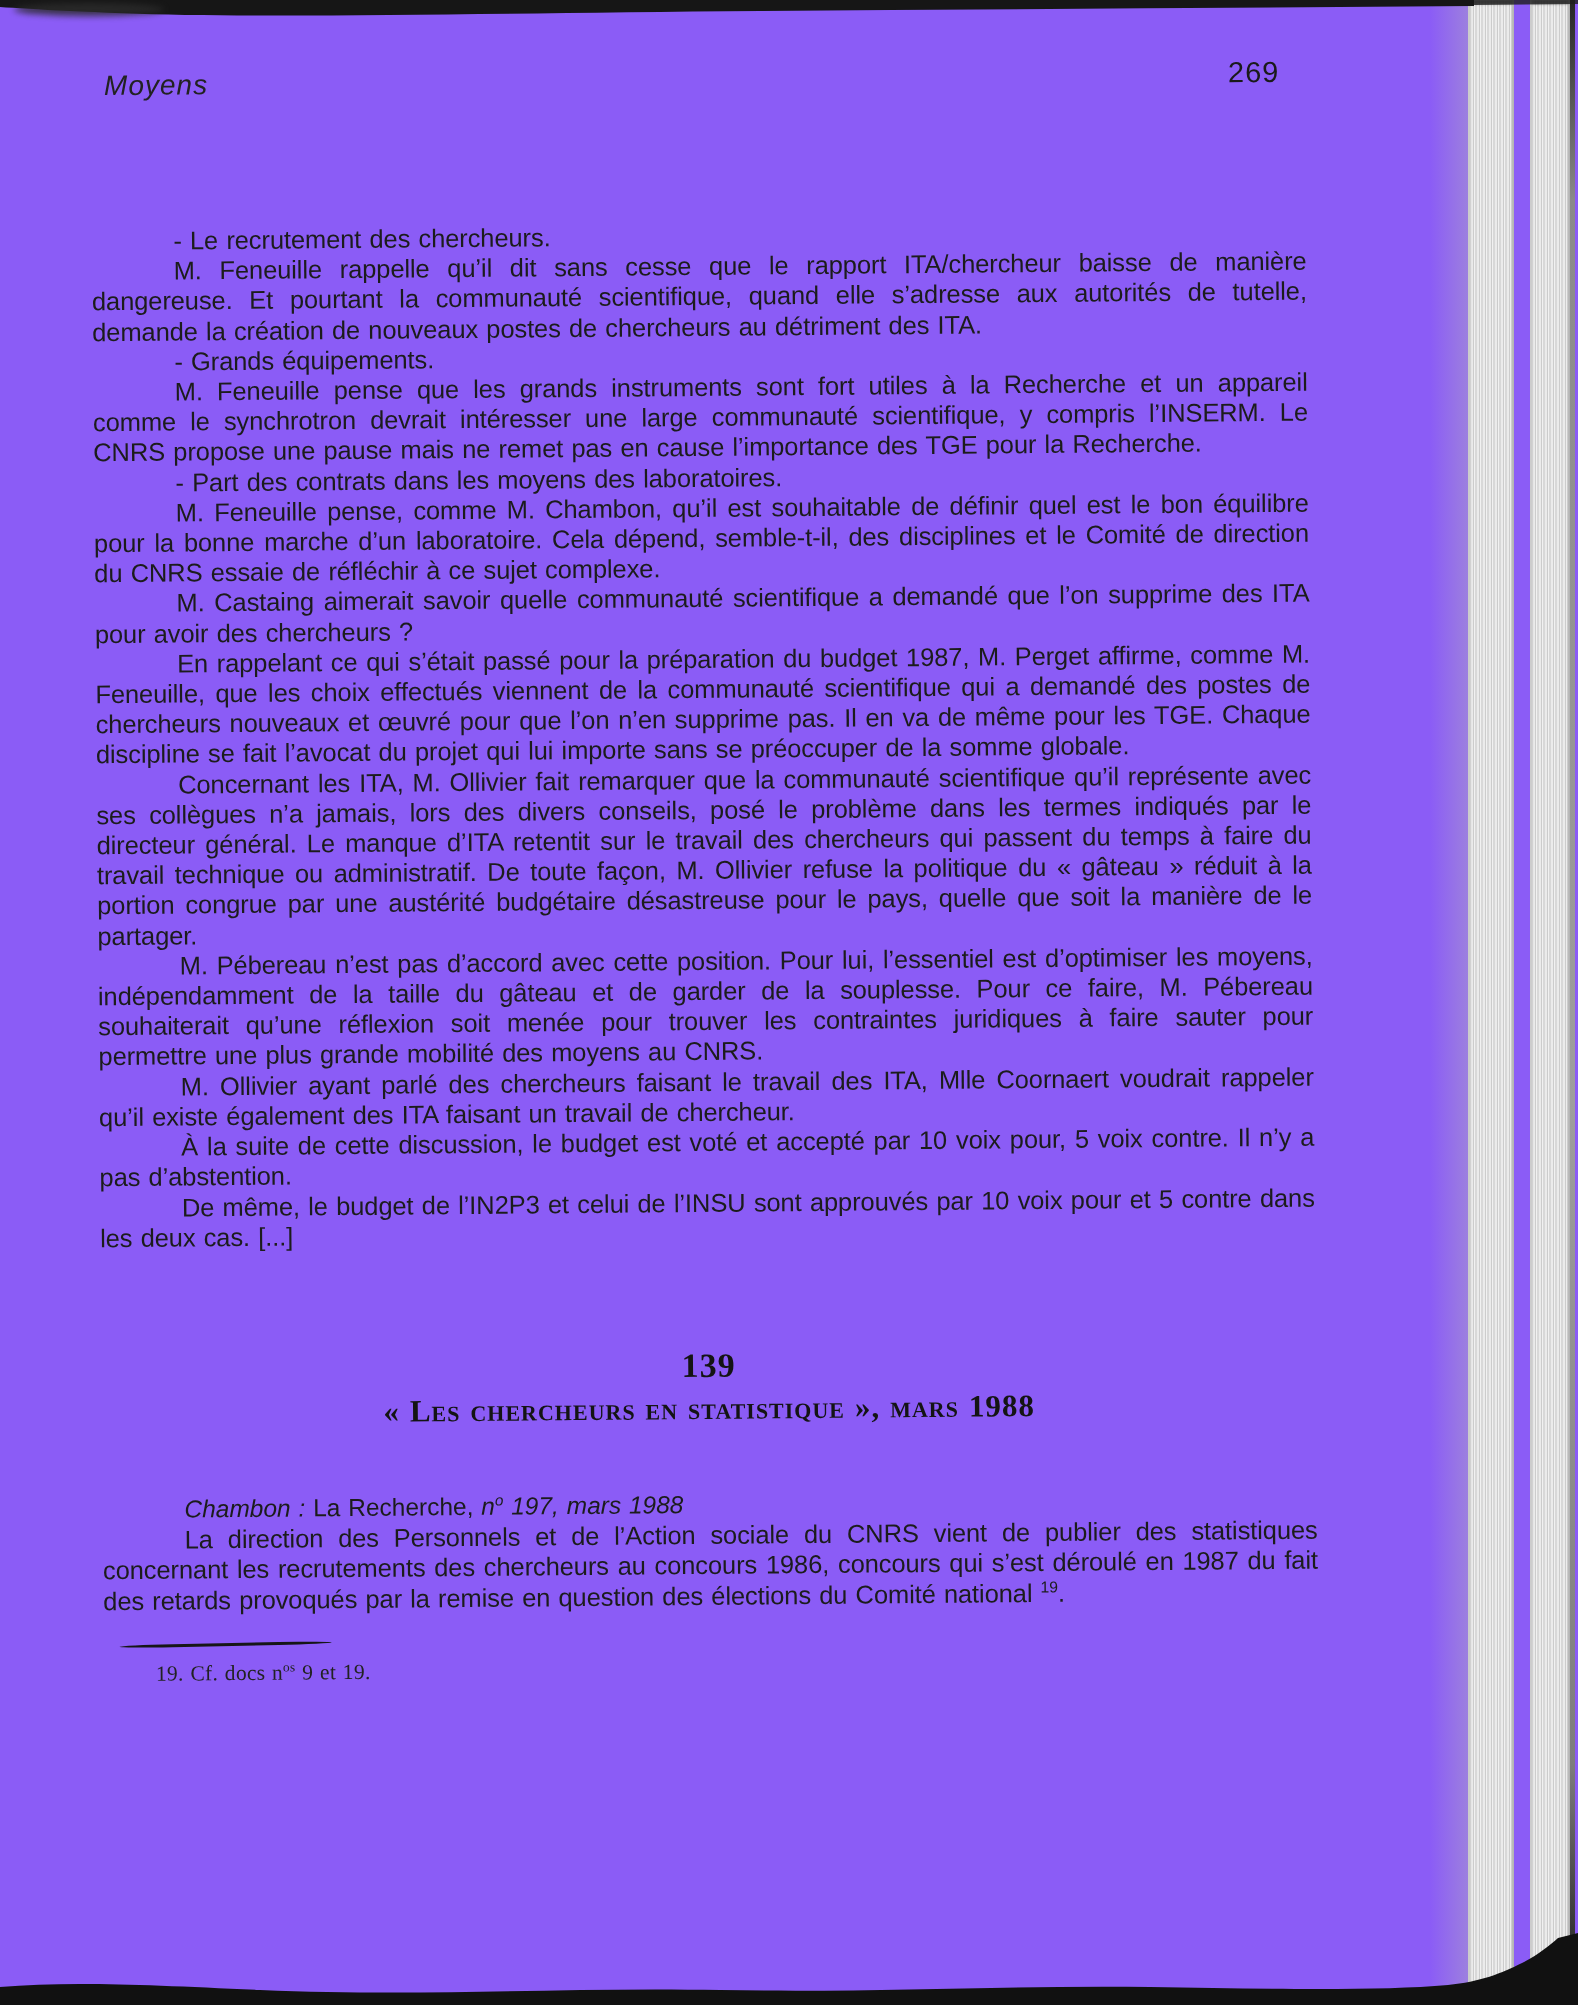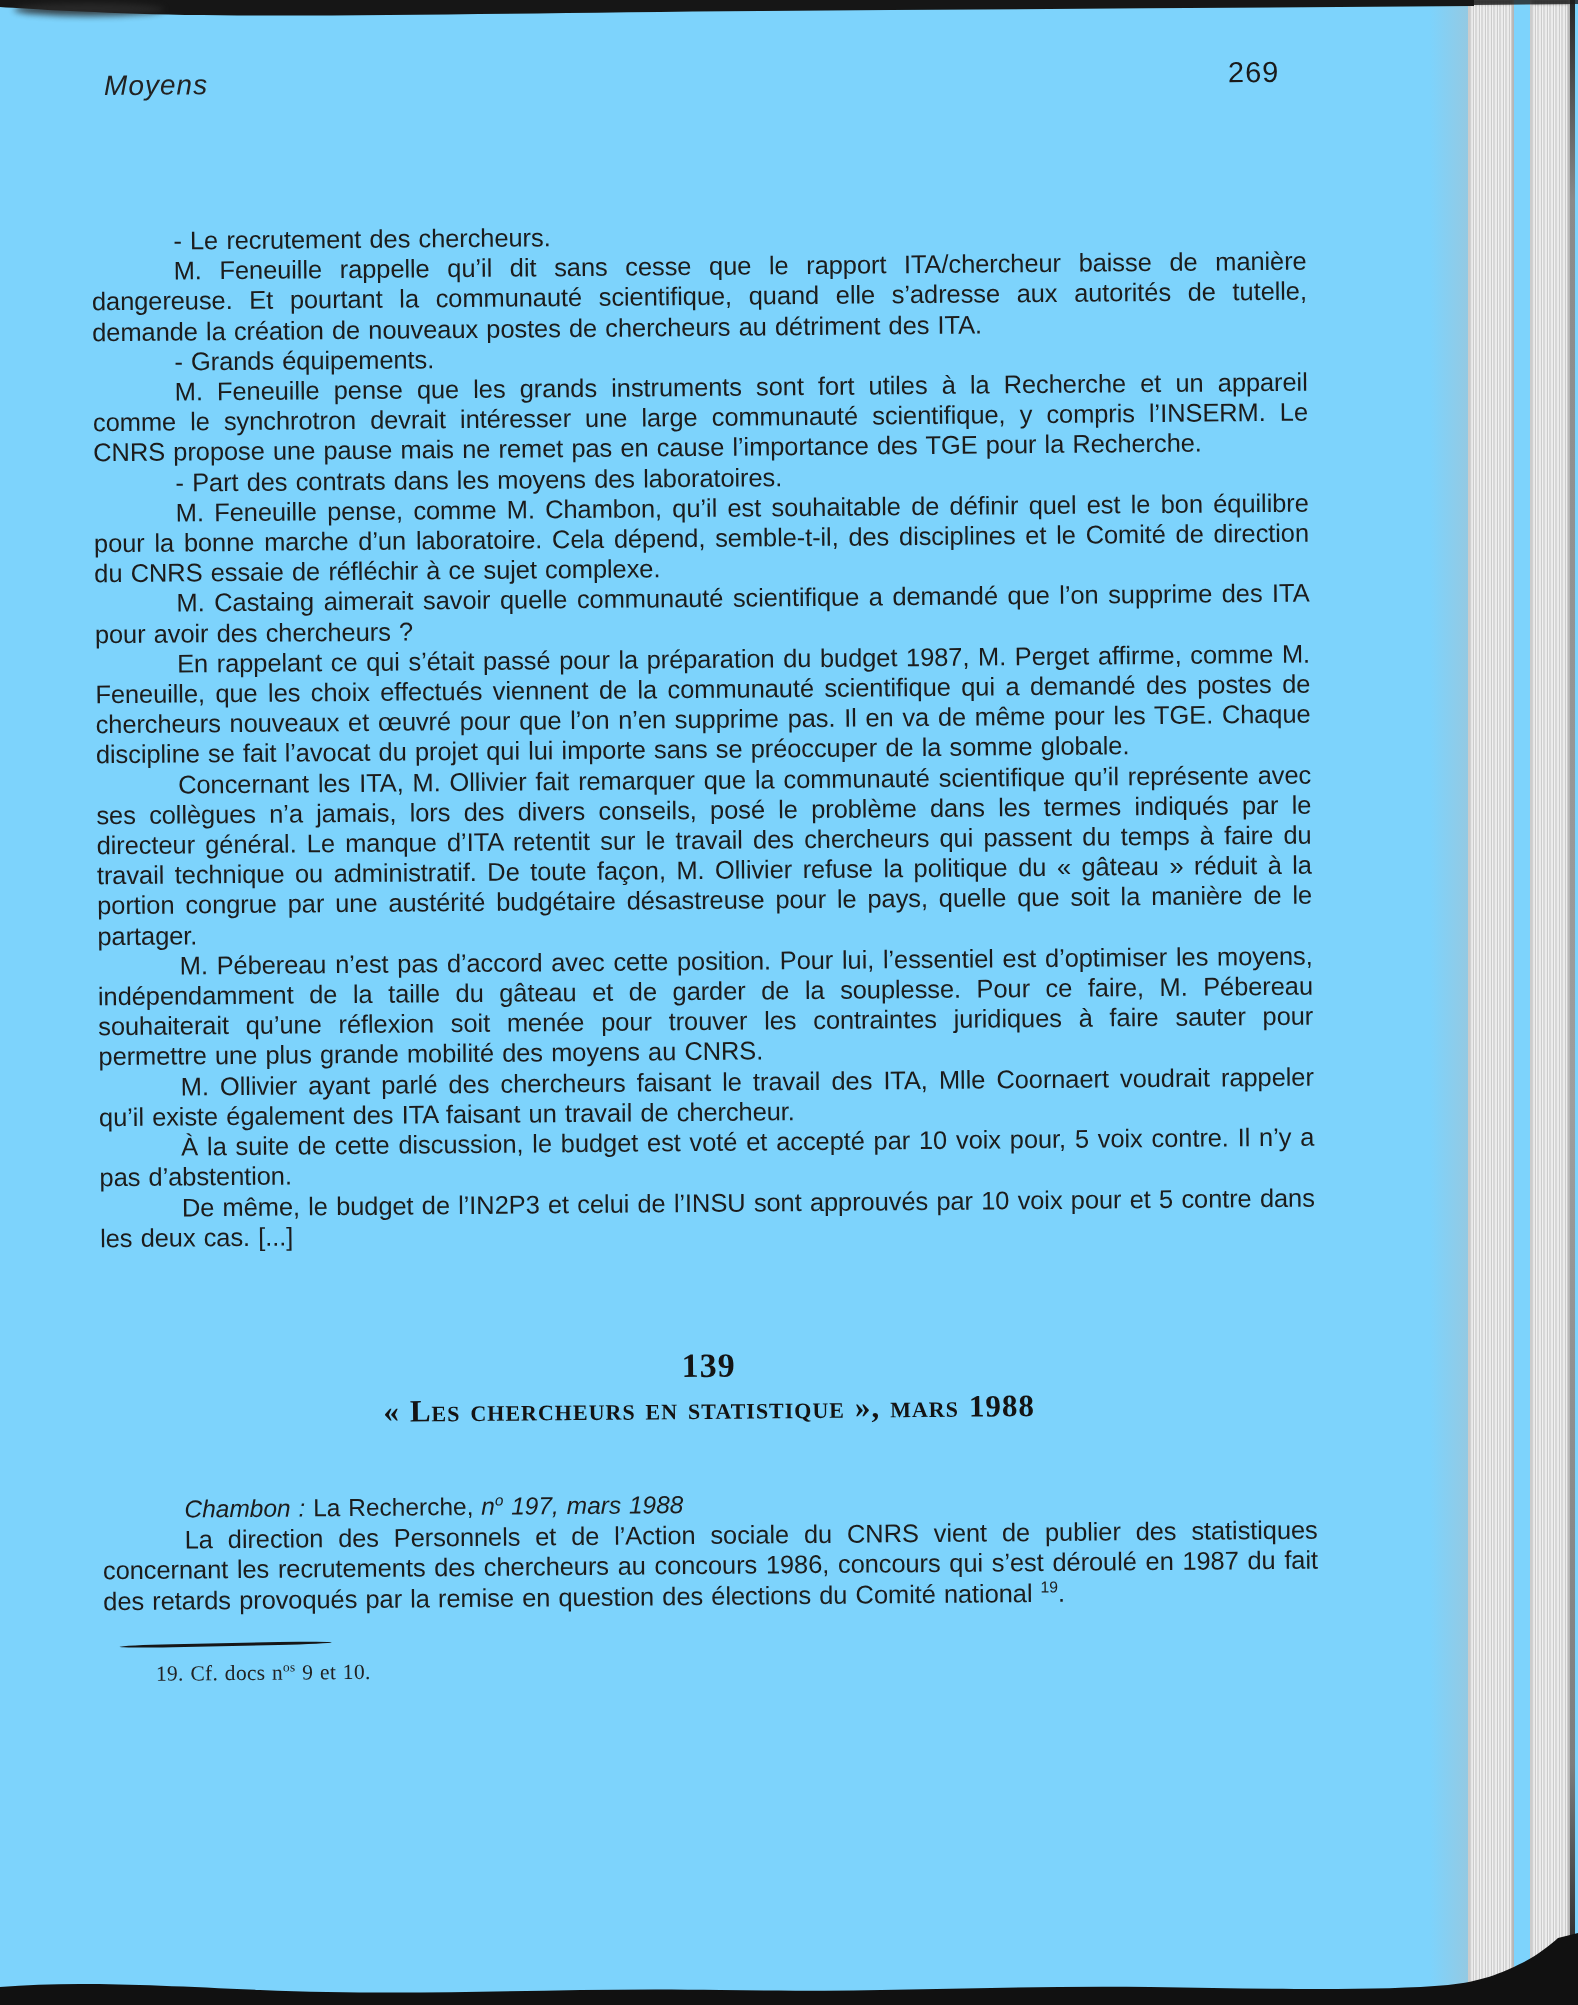--- a/index.html
+++ b/index.html
@@ -1,21 +1,21 @@
 <!DOCTYPE html>
 <html><head>
 <meta charset="utf-8">
 <style>
   html,body{margin:0;padding:0;}
   body{
     width:1578px;height:2005px;position:relative;overflow:hidden;
     background:#ffffff;
     font-family:"Liberation Sans", sans-serif;
   }
-  .scan-sheet{position:absolute;inset:0;background:#7dd3fc;}
+  .scan-sheet{position:absolute;inset:0;background:#8b5cf6;}
 
   
   .top-edge{position:absolute;top:0;left:0;}
   .top-left-blob{
     position:absolute;left:14px;top:3px;width:150px;height:13px;
     background:#2b2b2b;border-radius:50%;filter:blur(3px);opacity:.85;
   }
   .pre-edge-shade{
     position:absolute;top:0;bottom:16px;left:1430px;width:38px;
     background:linear-gradient(90deg, rgba(205,205,205,0) 0%, rgba(185,185,185,0.38) 100%);
@@ -125,21 +125,21 @@
 
       <div class="source-line">
         <span class="src-italic">Chambon :</span><span class="src-roman"> La Recherche, </span><span class="src-italic">n</span><sup class="src-italic">o</sup><span class="src-italic"> 197, mars 1988</span>
       </div>
 
       <p class="intro-par"><span>La direction des Personnels et de l’Action sociale du CNRS vient de publier des statistiques concernant les recrutements des chercheurs au concours 1986, concours qui s’est déroulé en 1987 du fait des retards provoqués par la remise en question des élections du Comité national </span><sup>19</sup><span>.</span></p>
 
       <div class="footnote-rule"></div>
 
       <div class="footnote">
-        <span>19. Cf. docs n</span><sup>os</sup><span> 9 et 10.</span>
+        <span>19. Cf. docs n</span><sup>os</sup><span> 9 et 19.</span>
       </div>
 
     </div>
   </div>
 
   <div class="pre-edge-shade"></div>
   <div class="page-edge-band band-a"></div>
   <div class="page-edge-band band-b"></div>
   <div class="page-edge-line"></div>
 

